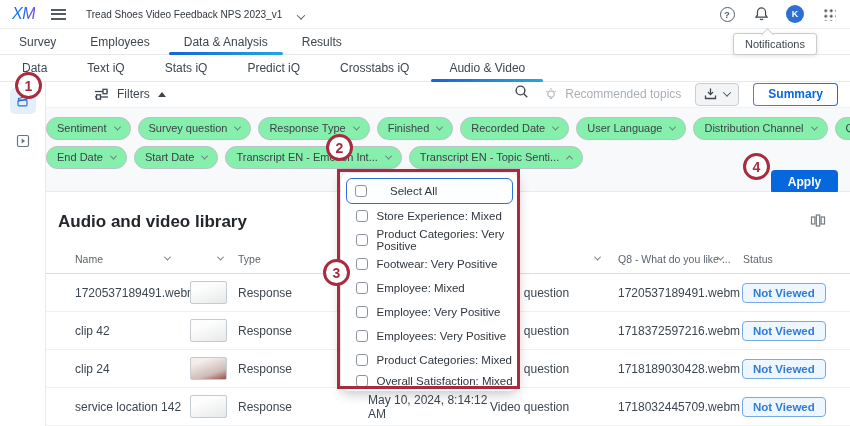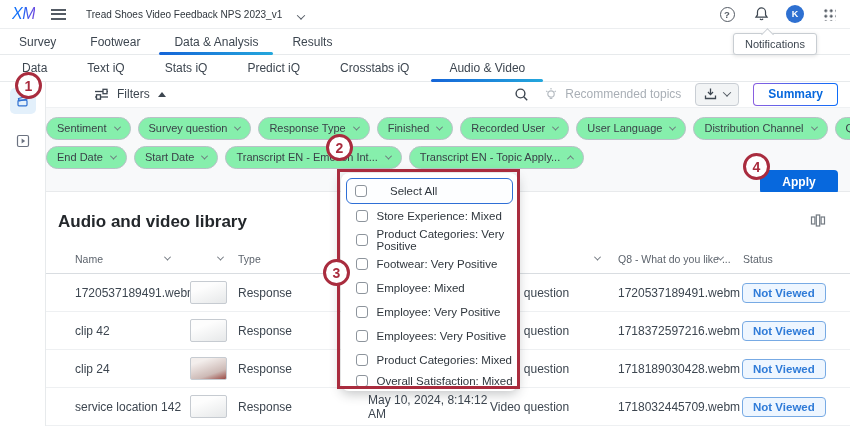--- a/index.html
+++ b/index.html
@@ -49,35 +49,35 @@
   .workarea { display:flex; height:344px; }
   .rail { width:46px; border-right:1px solid #e7eaec; padding-top:6px;
     display:flex; flex-direction:column; align-items:center; gap:14px; }
   .rail-btn { width:26px; height:26px; border-radius:5px; display:flex; align-items:center; justify-content:center; cursor:pointer; }
   .rail-btn.selected { background:#e3f0fb; }
   .content { flex:1; display:flex; flex-direction:column; min-width:0; }
 
   
   .toolbar { height:28px; display:flex; align-items:center; padding:0 12px 0 48px; border-bottom:1px solid #eff1f3; }
   .filters-toggle { display:flex; align-items:center; gap:8px; font-size:12px; color:#3d4650; cursor:pointer; }
-  .toolbar-right { margin-left:auto; display:flex; align-items:center; gap:14px; }
+  .toolbar-right { margin-left:auto; display:flex; gap:14px; }
   .rec-topics { display:flex; align-items:center; gap:7px; font-size:12px; color:#a9afb6; cursor:pointer; }
   .export-btn { height:23px; border:1px solid #c9ced4; border-radius:4px; background:#f2f4f5;
     display:flex; align-items:center; gap:7px; padding:0 8px; cursor:pointer; }
   .summary-btn { height:23px; padding:0 14px; border-radius:4px; font-size:12px; font-weight:bold; color:#0768dd;
     border:1px solid transparent; cursor:pointer;
     background:linear-gradient(#fff,#fff) padding-box, linear-gradient(90deg,#8a5fe0,#0b6cf9) border-box; }
 
   
   .pills-region { height:92px; background:#f8f9fa; border-bottom:1px solid #e8eaec; position:relative; padding:9px 0 0 0; }
   .pill-row { display:flex; gap:7px; padding-left:0; margin-left:0; white-space:nowrap; margin-bottom:6px; padding-left:0; }
   .pill-row { padding-left:0; margin-left:0; }
   .pill { height:23px; background:#86efac; border:1px solid #b9c0c7; border-radius:12px; display:inline-flex;
     align-items:center; gap:8px; padding:0 10px; font-size:11px; color:#3a4148; cursor:pointer; flex:0 0 auto; }
-  .apply-btn { position:absolute; right:12px; top:62px; width:78px; height:24px; background:#0768dd; color:#fff;
+  .apply-btn { position:absolute; right:12px; top:62px; width:67px; height:24px; background:#0768dd; color:#fff;
     border:none; border-radius:4px; font-size:12px; font-weight:bold; cursor:pointer; }
 
   
   .library { flex:1; background:#fff; position:relative; }
   .lib-head { display:flex; align-items:center; padding:20px 24px 0 12px;gap:28px; }
   .lib-title { font-size:17px; font-weight:bold; color:#23272b; }
   .columns-icon { margin-left:auto; cursor:pointer; }
   .thead { position:relative; height:26px; margin-top:16px; border-bottom:1px solid #d9dde1;
     font-size:10.5px; color:#5d646d; }
   .thead span, .thead i { position:absolute; top:5px; }
@@ -139,21 +139,21 @@
     </span>
     <span class="avatar">K</span>
     <span class="icon-btn">
         <span class="waffle"></span>
       </span>
   </span>
 </header>
 
 <nav class="mainnav">
   <span class="nav-item">Survey</span>
-  <span class="nav-item">Footwear</span>
+  <span class="nav-item">Employees</span>
   <span class="nav-item active">Data &amp; Analysis</span>
   <span class="nav-item">Results</span>
 </nav>
 
 <nav class="subnav">
   <span class="nav-item">Data</span>
   <span class="nav-item">Text iQ</span>
   <span class="nav-item">Stats iQ</span>
   <span class="nav-item">Predict iQ</span>
   <span class="nav-item">Crosstabs iQ</span>
@@ -231,21 +231,21 @@
           </span>
         <span class="pill">
             <span>Response Type</span>
             <i class="chev sm"></i>
           </span>
         <span class="pill">
             <span>Finished</span>
             <i class="chev sm"></i>
           </span>
         <span class="pill">
-            <span>Recorded User</span>
+            <span>Recorded Date</span>
             <i class="chev sm"></i>
           </span>
         <span class="pill">
             <span>User Language</span>
             <i class="chev sm"></i>
           </span>
         <span class="pill">
             <span>Distribution Channel</span>
             <i class="chev sm"></i>
           </span>
@@ -260,21 +260,21 @@
           </span>
         <span class="pill">
             <span>Start Date</span>
             <i class="chev sm"></i>
           </span>
         <span class="pill">
             <span>Transcript EN - Emotion Int...</span>
             <i class="chev sm"></i>
           </span>
         <span class="pill">
-            <span>Transcript EN - Topic Apply...</span>
+            <span>Transcript EN - Topic Senti...</span>
             <i class="chev sm up"></i>
           </span>
       </div>
       <button class="apply-btn">Apply</button>
     </div>
 
     <div class="library">
       <div class="lib-head">
         <span class="lib-title">Audio and video library</span>
         <span class="columns-icon">

